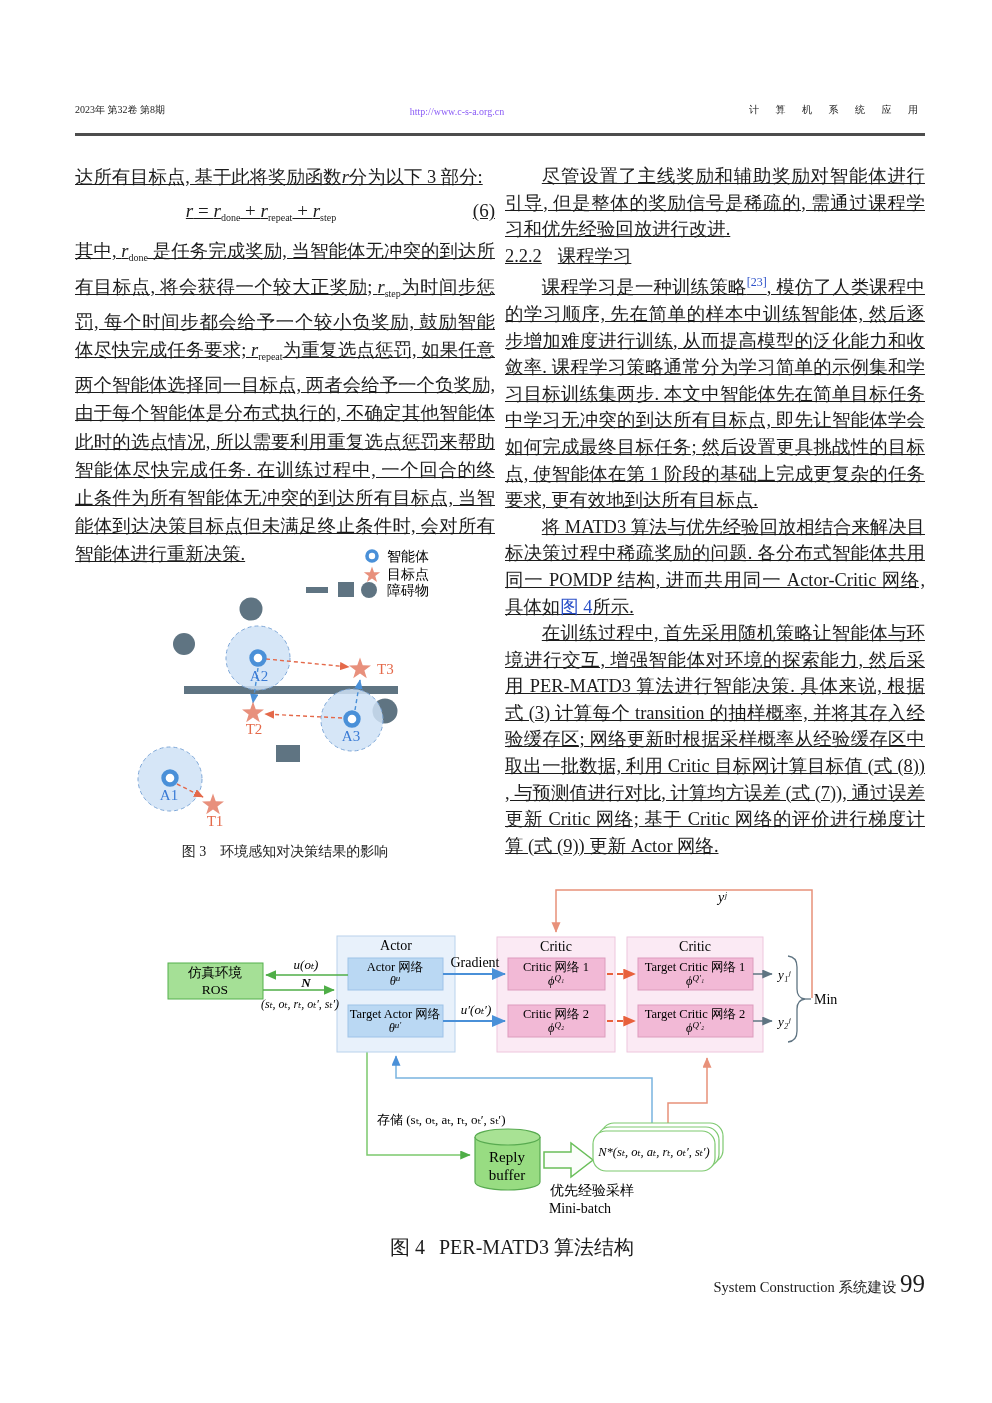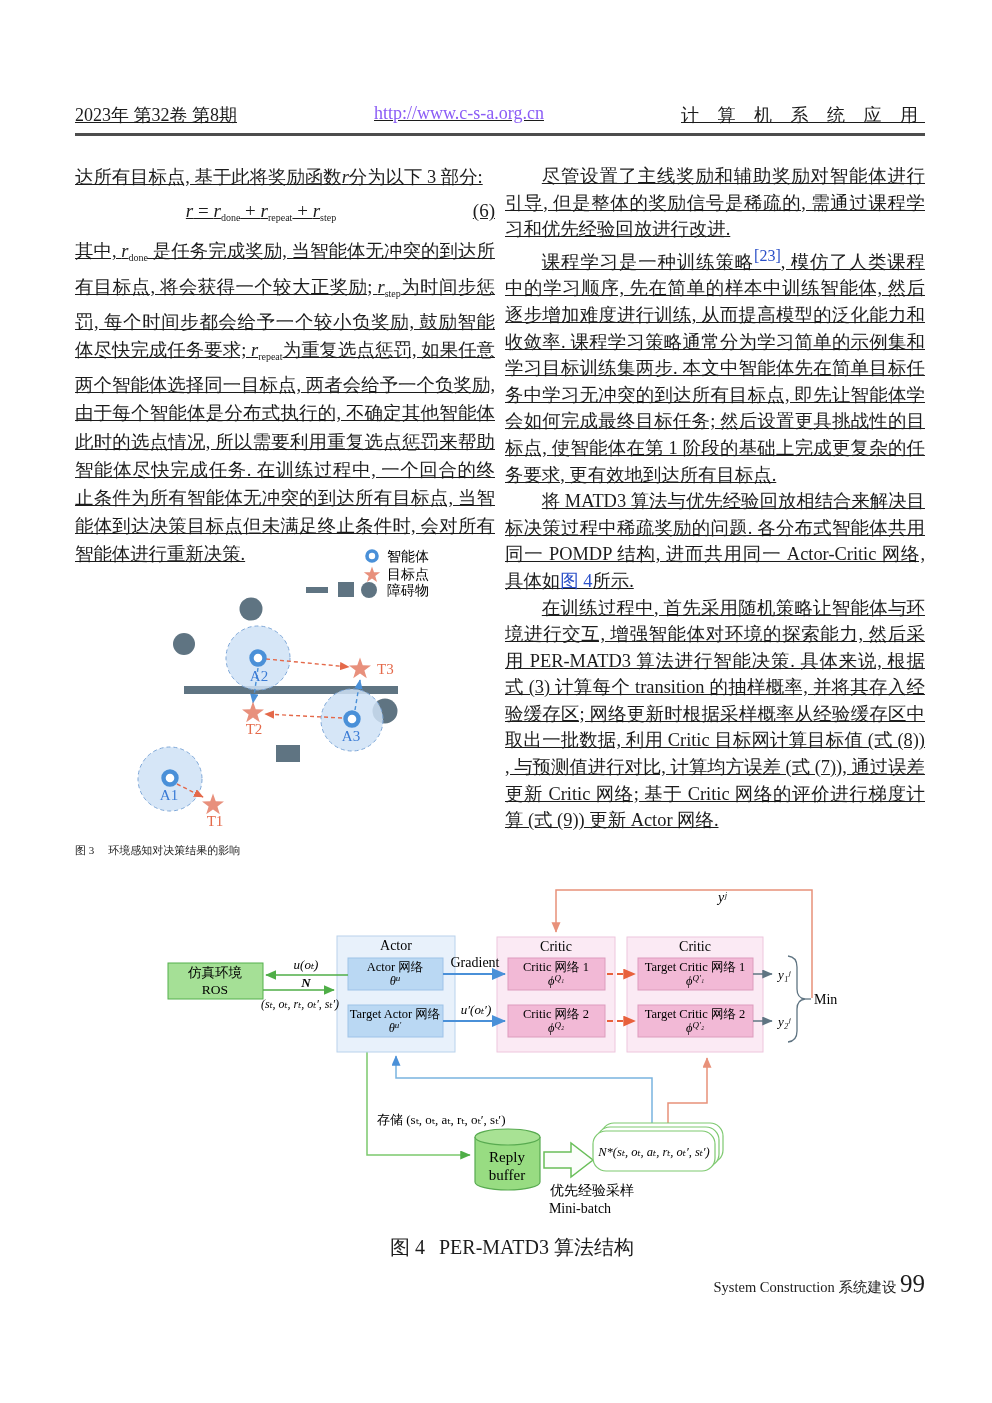--- a/index.html
+++ b/index.html
@@ -1,45 +1,45 @@
 <!DOCTYPE html>
 <html><head>
 <meta charset="utf-8">
 <style>
   * { margin:0; padding:0; box-sizing:border-box; }
   body { background:#e8e8e8; font-family:"Liberation Serif","DejaVu Serif",serif; }
   .page { position:relative; width:992px; height:1403px; background:#ffffff; margin:0 auto; overflow:hidden; color:#1c1c1c; }
 
   
-  .header { position:absolute; left:75px; top:103px; width:850px; display:flex; justify-content:space-between; align-items:flex-start; font-size:18px;text-decoration:underline; }
+  .header { position:absolute; left:75px; top:103px; width:850px; display:flex; justify-content:space-between; align-items:flex-end; font-size:10px; }
   .header .journal { letter-spacing:7px; }
   .header a { color:#8b5cf6; text-decoration:none; }
   .header-rule { position:absolute; left:75px; top:133px; width:850px; height:3px; background:#4d4d4d; }
 
   
   .col { position:absolute; width:420px; font-size:18.4px; text-align:justify;text-decoration:underline; }
   .col-left  { left:75px;  top:163px; line-height:28.2px; }
   .col-right { left:505px; top:163px; line-height:26.6px; }
   .col p { margin:0; }
   .indent { text-indent:2em; }
   .var { font-style:italic; }
   .sub { font-size:10px; vertical-align:-4px; }
-  .ref-sup { font-size:16px; vertical-align:7px; color:#2b50c8; cursor:pointer; }
+  .ref-sup { font-size:12px; vertical-align:7px; color:#2b50c8; cursor:pointer; }
   .fig-link { color:#2b50c8; cursor:pointer; }
   .sec-head { margin:0; }
   .sec-head .sec-num { margin-right:16px; }
 
   
   .equation { display:flex; align-items:baseline; margin:6px 0 5px 0; font-size:19px; }
   .equation .eq-body { flex:1; text-align:center; }
   .equation .eq-num { width:48px; text-align:right; }
 
   
   .fig3-svg { position:absolute; left:93px; top:537px; }
-  .fig3-caption { position:absolute; left:75px; top:843px; width:420px; text-align:left; font-size:11px; }
+  .fig3-caption { position:absolute; left:75px; top:843px; width:420px; text-align:center; font-size:14px; }
   .fig3-caption .cap-no, .fig4-caption .cap-no { margin-right:14px; }
   .fig4-svg { position:absolute; left:140px; top:872px; }
   .fig4-caption { position:absolute; left:212px; top:1234px; width:600px; text-align:center; font-size:20px; }
 
   
   .footer { position:absolute; right:67px; top:1270px; font-size:14.5px; }
   .footer .page-no { font-size:25px; }
 
   svg text { font-family:"Liberation Serif","DejaVu Serif",serif; }
 </style>
@@ -118,20 +118,21 @@
     <text x="161" y="197" font-size="15" fill="#e4694a" text-anchor="middle">T2</text>
     <text x="122" y="289" font-size="15" fill="#e4694a" text-anchor="middle">T1</text>
   </svg>
 
   <div class="fig3-caption">
     <span class="cap-no">图 3</span><span>环境感知对决策结果的影响</span>
   </div>
 
   <div class="col col-right">
     <p class="indent">尽管设置了主线奖励和辅助奖励对智能体进行引导, 但是整体的奖励信号是稀疏的, 需通过课程学习和优先经验回放进行改进.</p>
+    <p class="sec-head"><span class="sec-num">2.2.2</span><span>课程学习</span></p>
     <p class="indent"><span>课程学习是一种训练策略</span><span class="ref-sup">[23]</span><span>, 模仿了人类课程中的学习顺序, 先在简单的样本中训练智能体, 然后逐步增加难度进行训练, 从而提高模型的泛化能力和收敛率. 课程学习策略通常分为学习简单的示例集和学习目标训练集两步. 本文中智能体先在简单目标任务中学习无冲突的到达所有目标点, 即先让智能体学会如何完成最终目标任务; 然后设置更具挑战性的目标点, 使智能体在第 1 阶段的基础上完成更复杂的任务要求, 更有效地到达所有目标点.</span></p>
     <p class="indent"><span>将 MATD3 算法与优先经验回放相结合来解决目标决策过程中稀疏奖励的问题. 各分布式智能体共用同一 POMDP 结构, 进而共用同一 Actor-Critic 网络, 具体如</span><span class="fig-link">图 4</span><span>所示.</span></p>
     <p class="indent">在训练过程中, 首先采用随机策略让智能体与环境进行交互, 增强智能体对环境的探索能力, 然后采用 PER-MATD3 算法进行智能决策. 具体来说, 根据式 (3) 计算每个 transition 的抽样概率, 并将其存入经验缓存区; 网络更新时根据采样概率从经验缓存区中取出一批数据, 利用 Critic 目标网计算目标值 (式 (8)) , 与预测值进行对比, 计算均方误差 (式 (7)), 通过误差更新 Critic 网络; 基于 Critic 网络的评价进行梯度计算 (式 (9)) 更新 Actor 网络.</p>
   </div>
 
   <svg class="fig4-svg" width="800" height="358" viewBox="0 0 800 358">
     <defs>
       <marker id="m4-or" markerWidth="9" markerHeight="8" refX="6.5" refY="3" orient="auto">
           <path d="M0,0 L7,3 L0,6 Z" fill="#e8613c"></path>
         </marker>

